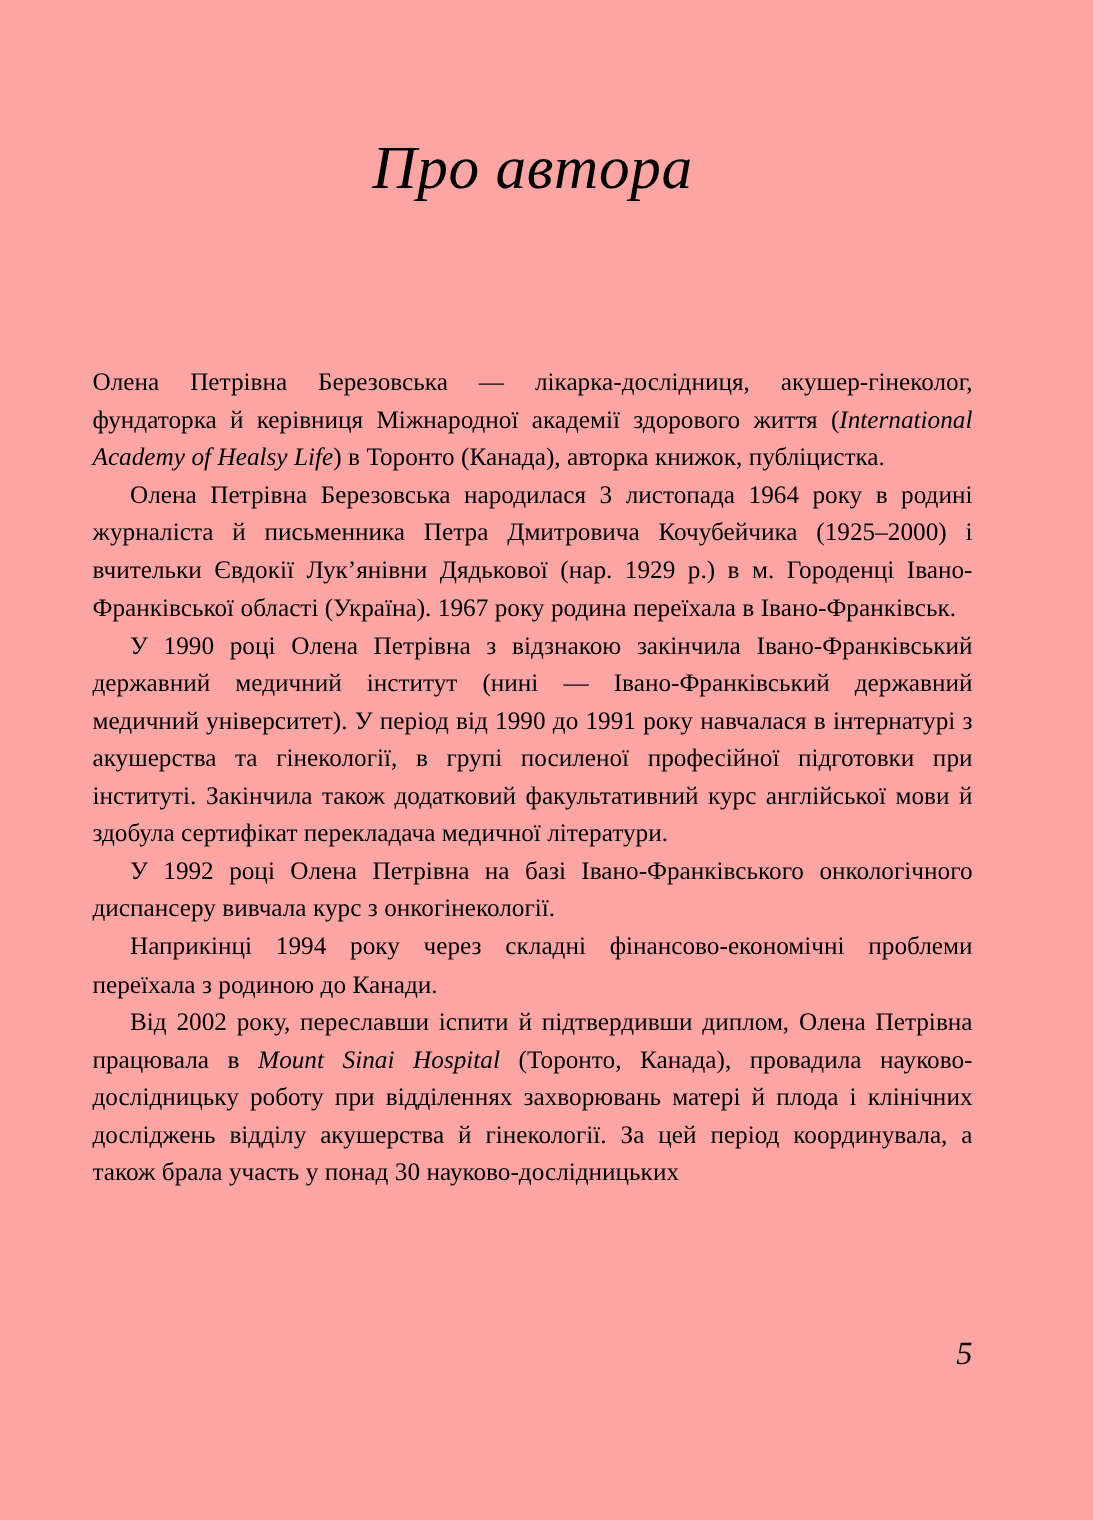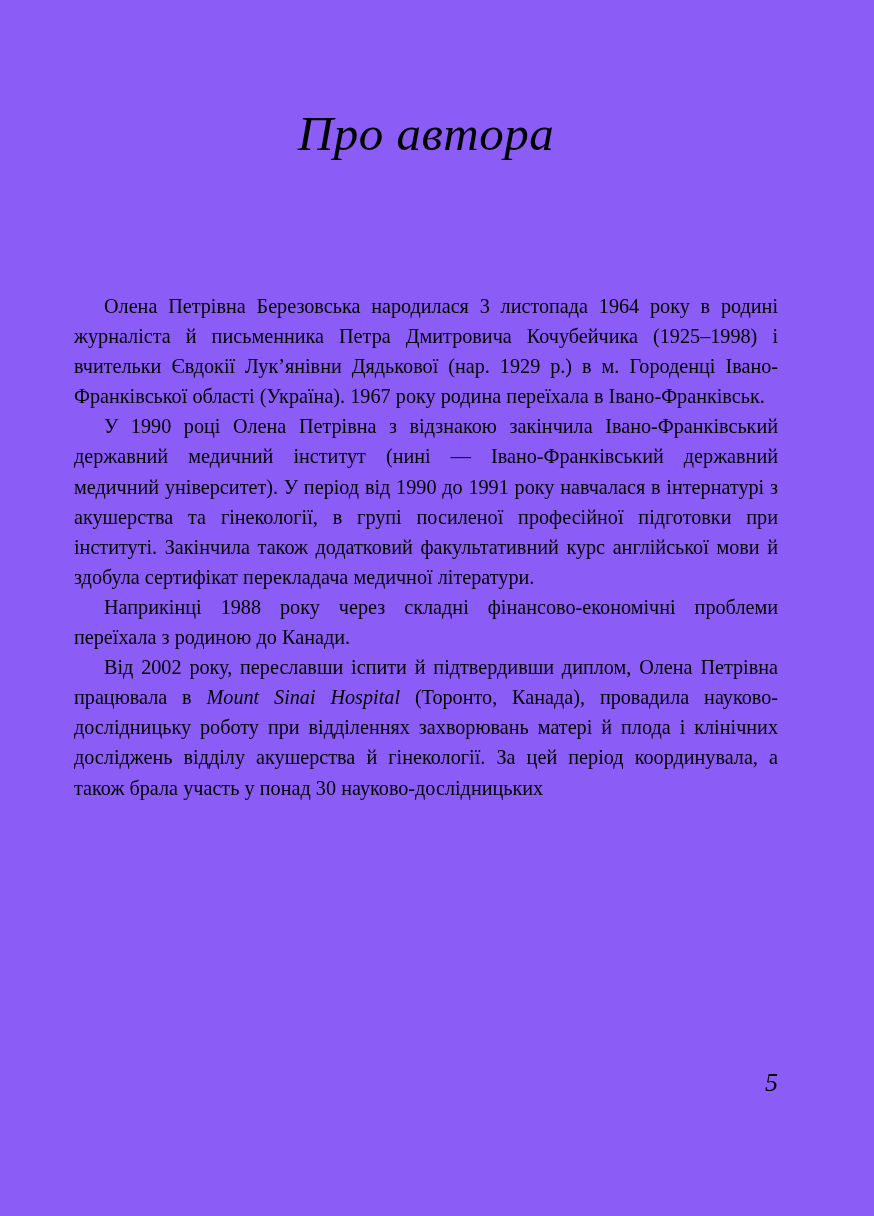--- a/index.html
+++ b/index.html
@@ -14,21 +14,21 @@
     position: relative;
     overflow: hidden;
     font-family: "Liberation Serif", "DejaVu Serif", serif;
     color: #000000;
     -webkit-font-smoothing: antialiased;
   }
 
   .page {
     position: absolute;
     inset: 0;
-    background: #8b5cf6;
+    background: #fca5a5;
   }
 
   
   .chapter-title {
     position: absolute;
     left: 74px;
     top: 104px;
     width: 704px;
     text-align: center;
     font-style: italic;
@@ -80,21 +80,23 @@
   }
 </style>
 </head>
 <body>
 
 <div class="page">
 
   <h1 class="chapter-title">Про автора</h1>
 
   <div class="body-text">
-      <p><span>Олена Петрівна Березовська народилася 3 листопада 1964 року в родині журналіста й письменника Петра Дмитровича Кочубейчика (1925–1998) і вчительки Євдокії Лук’янівни Дядькової (нар. 1929 р.) в м. Городенці Івано-Франківської області (Україна). 1967 року родина переїхала в Івано-Франківськ.</span></p>
+      <p class="first"><span>Олена Петрівна Березовська — лікарка-дослідниця, акушер-гінеколог, фундаторка й керівниця Міжнародної академії здорового життя (</span><em>International Academy of Healsy Life</em><span>) в Торонто (Канада), авторка книжок, публіцистка.</span></p>
+      <p><span>Олена Петрівна Березовська народилася 3 листопада 1964 року в родині журналіста й письменника Петра Дмитровича Кочубейчика (1925–2000) і вчительки Євдокії Лук’янівни Дядькової (нар. 1929 р.) в м. Городенці Івано-Франківської області (Україна). 1967 року родина переїхала в Івано-Франківськ.</span></p>
       <p><span>У 1990 році Олена Петрівна з відзнакою закінчила Івано-Франківський державний медичний інститут (нині — Івано-Франківський державний медичний університет). У період від 1990 до 1991 року навчалася в інтернатурі з акушерства та гінекології, в групі посиленої професійної підготовки при інституті. Закінчила також додатковий факультативний курс англійської мови й здобула сертифікат перекладача медичної літератури.</span></p>
-      <p><span>Наприкінці 1988 року через складні фінансово-економічні проблеми переїхала з родиною до Канади.</span></p>
+      <p><span>У 1992 році Олена Петрівна на базі Івано-Франківського онкологічного диспансеру вивчала курс з онкогінекології.</span></p>
+      <p><span>Наприкінці 1994 року через складні фінансово-економічні проблеми переїхала з родиною до Канади.</span></p>
       <p><span>Від 2002 року, переславши іспити й підтвердивши диплом, Олена Петрівна працювала в </span><em>Mount Sinai Hospital</em><span> (Торонто, Канада), провадила науково-дослідницьку роботу при відділеннях захворювань матері й плода і клінічних досліджень відділу акушерства й гінекології. За цей період координувала, а також брала участь у понад 30 науково-дослідницьких</span></p>
     </div>
 
   <div class="folio">5</div>
 
 </div>
 
 </body></html>

